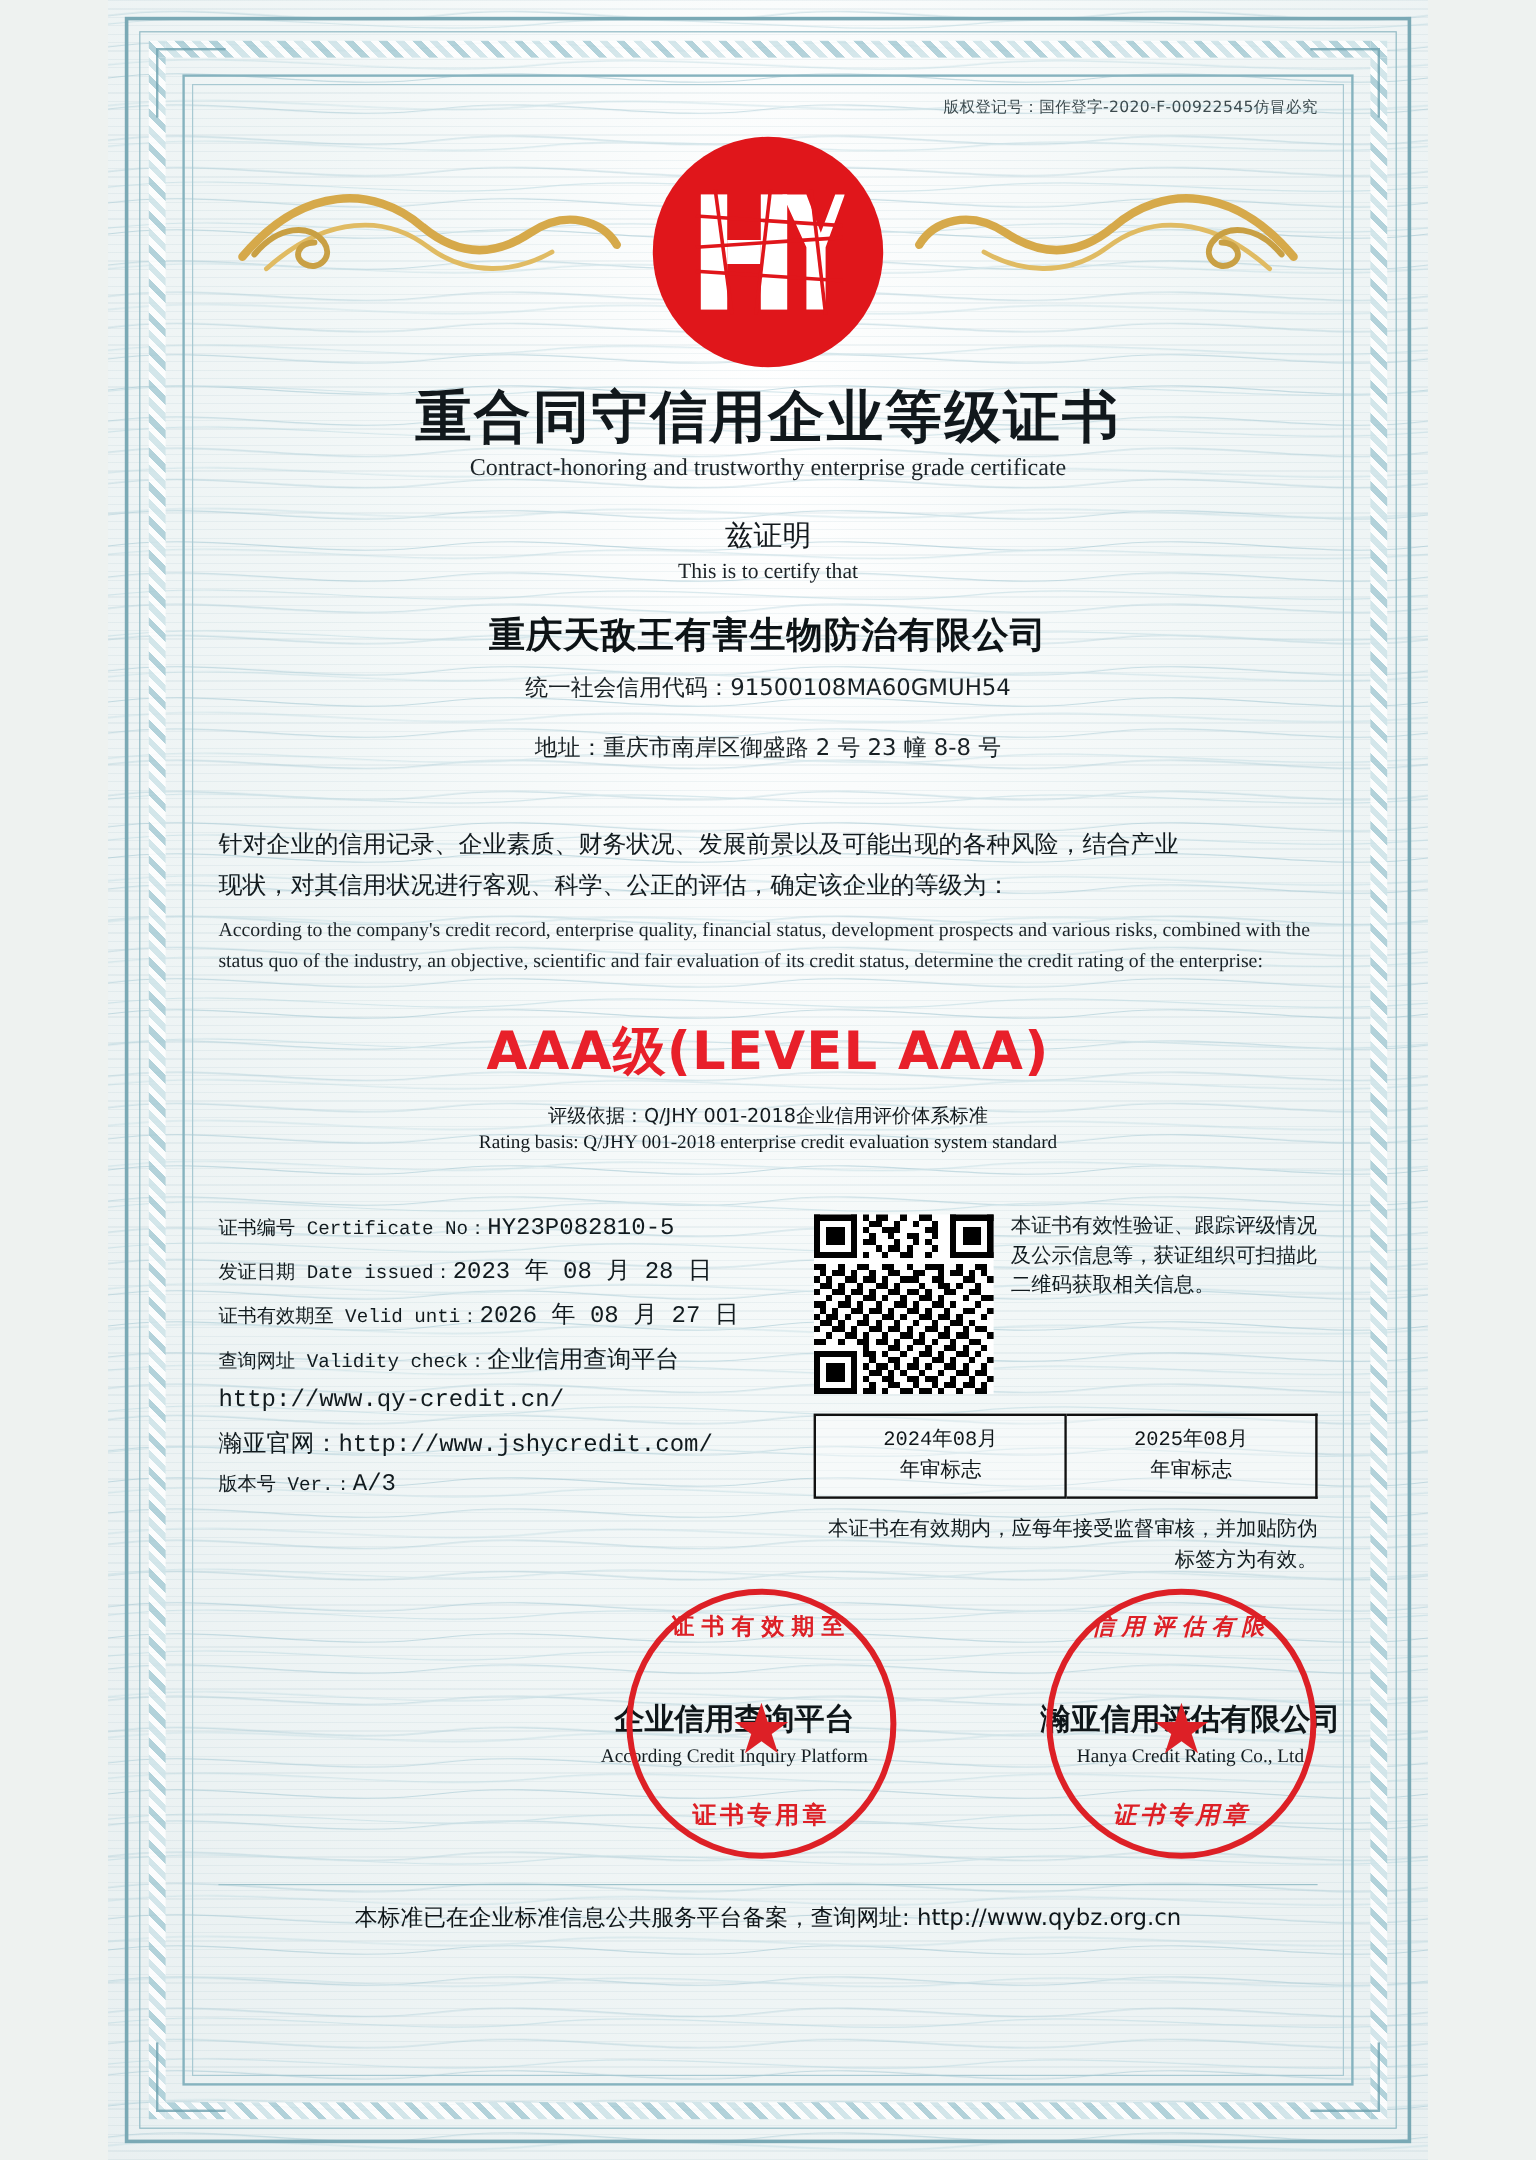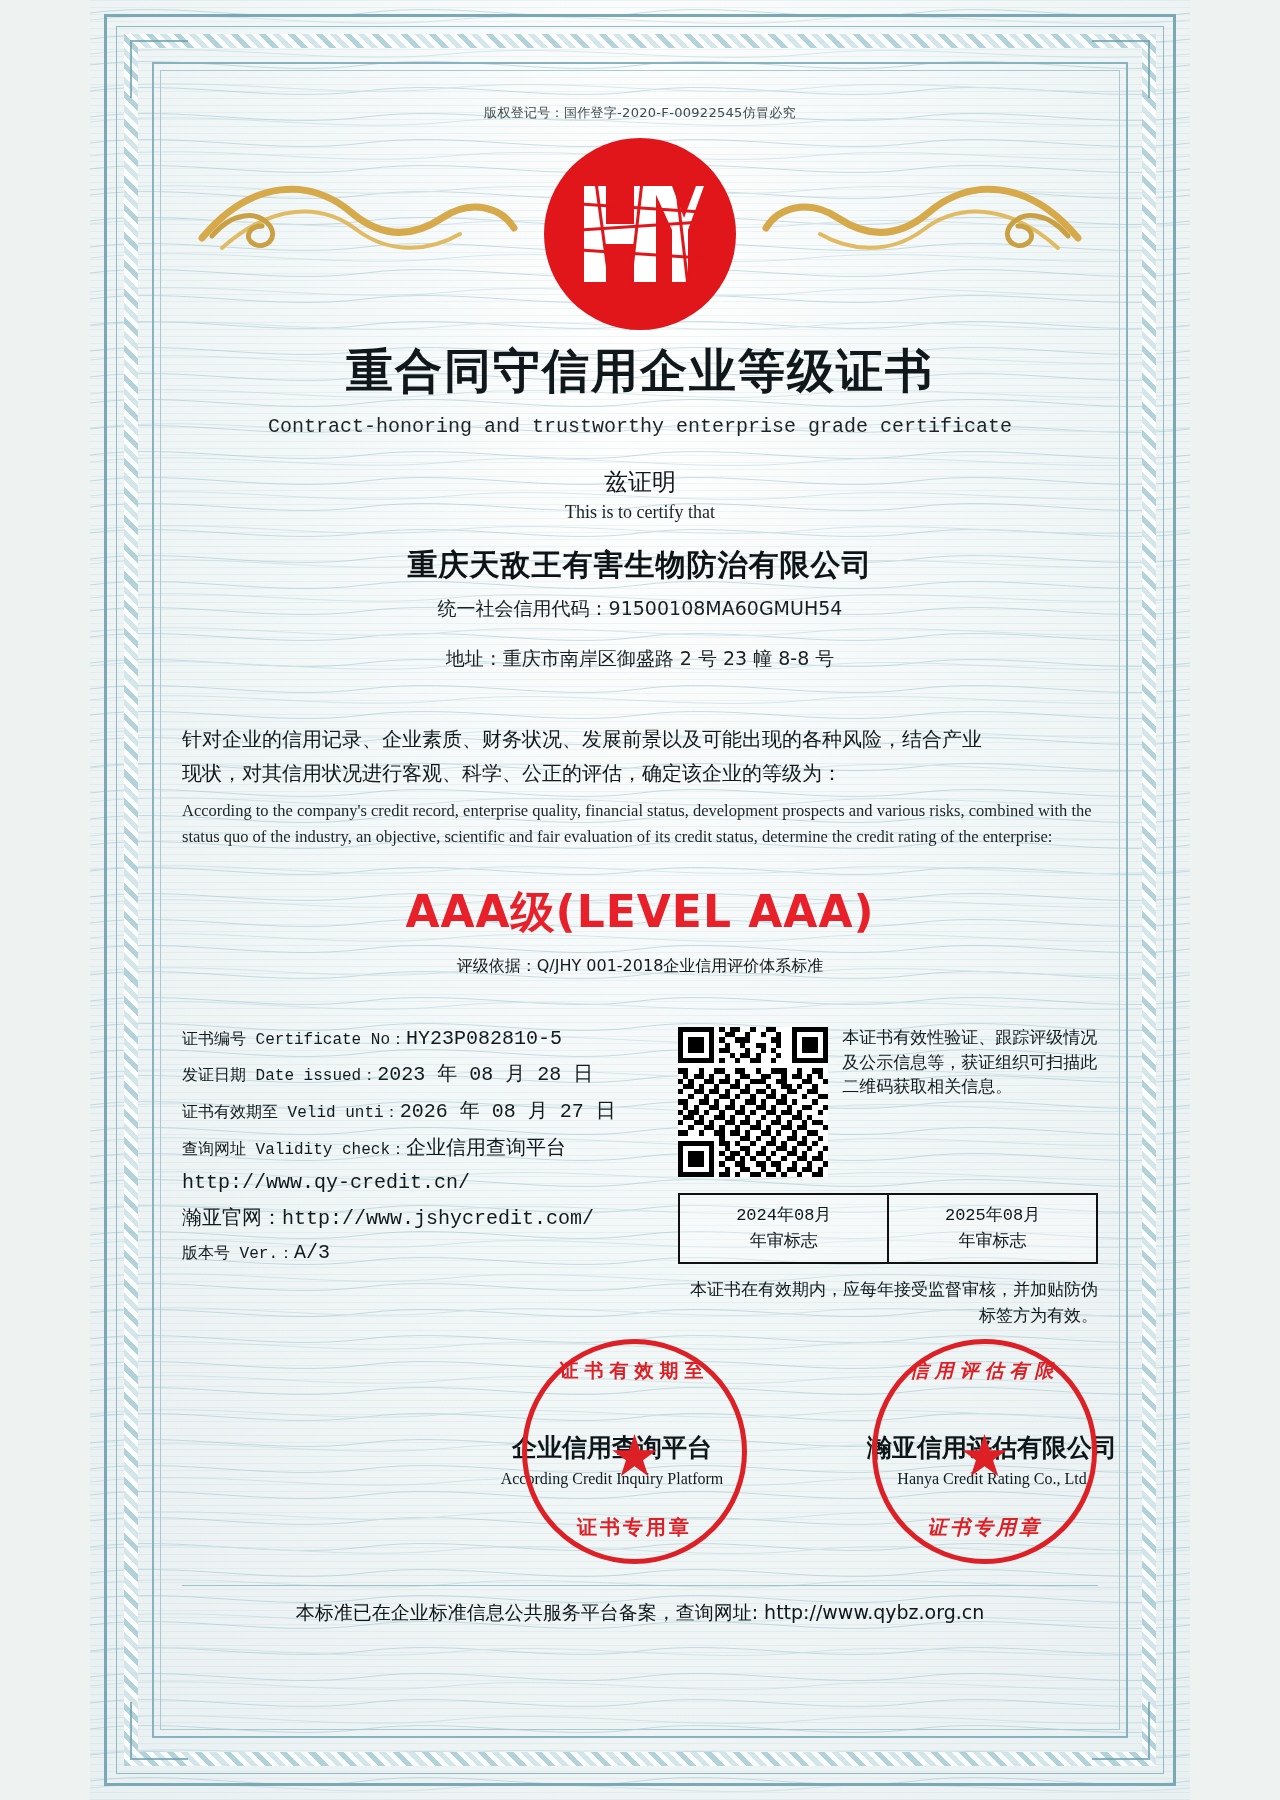--- a/index.html
+++ b/index.html
@@ -51,23 +51,23 @@
     position:absolute;width:56px;height:56px;border:2px solid #6fa2b0;opacity:.8;
   }
   .corner.tl{left:40px;top:40px;border-right:none;border-bottom:none;}
   .corner.tr{right:40px;top:40px;border-left:none;border-bottom:none;}
   .corner.bl{left:40px;bottom:40px;border-right:none;border-top:none;}
   .corner.br{right:40px;bottom:40px;border-left:none;border-top:none;}
 
   .content{position:relative;z-index:5;padding:0 92px;}
 
   .copyright{
-    text-align:center;
+    text-align:right;
     font-size:13px;color:#3c4a4e;
-    margin-top:104px;letter-spacing:.3px;
+    margin-top:80px;letter-spacing:.3px;
   }
   .logo-row{
     position:relative;height:210px;margin-top:4px;
   }
   .flourish{position:absolute;top:42px;width:330px;height:110px;}
   .flourish.left{left:10px;}
   .flourish.right{right:10px;transform:scaleX(-1);}
   .logo{
     position:absolute;left:50%;top:12px;transform:translateX(-50%);
     width:192px;height:192px;border-radius:50%;
@@ -76,22 +76,22 @@
   }
   .logo-mark{font-size:0;}
   .title-cn{
     text-align:center;
     font-size:47px;font-weight:bold;color:#11181c;
     letter-spacing:2px;
     margin-top:4px;
     font-family:"DejaVu Sans","Liberation Sans",sans-serif;
   }
   .title-en{
-    text-align:center;font-size:20px;color:#1c2428;margin-top:12px;
-    font-family:Liberation Mono, monospace;
+    text-align:center;font-size:20px;color:#1c2428;
+    font-family:Liberation Serif, serif;
   }
   .certify-cn{text-align:center;font-size:24px;color:#12181c;margin-top:28px;}
   .certify-en{text-align:center;font-size:18px;color:#1b2226;margin-top:4px;
     font-family:"Liberation Serif","DejaVu Serif",serif;}
   .company{
     text-align:center;font-size:30px;font-weight:bold;color:#0d1316;
     margin-top:22px;letter-spacing:1px;
   }
   .company-meta{text-align:center;font-size:19px;color:#182024;margin-top:10px;}
   .company-meta + .company-meta{margin-top:24px;}
@@ -241,20 +241,21 @@
     </div>
 
     <div class="body-cn">
       <span class="ln">针对企业的信用记录、企业素质、财务状况、发展前景以及可能出现的各种风险，结合产业</span>
       <span class="ln">现状，对其信用状况进行客观、科学、公正的评估，确定该企业的等级为：</span>
     </div>
     <div class="body-en">According to the company's credit record, enterprise quality, financial status, development prospects and various risks, combined with the status quo of the industry, an objective, scientific and fair evaluation of its credit status, determine the credit rating of the enterprise:</div>
 
     <div class="level">AAA级(LEVEL AAA)</div>
     <div class="basis-cn">评级依据：Q/JHY 001-2018企业信用评价体系标准</div>
+    <div class="basis-en">Rating basis: Q/JHY 001-2018 enterprise credit evaluation system standard</div>
 
     <div class="mid">
       <div class="mid-left">
         <div class="info-line">
           <span class="en">证书编号 Certificate No：</span><span>HY23P082810-5</span>
         </div>
         <div class="info-line">
           <span class="en">发证日期 Date issued：</span><span>2023 年 08 月 28 日</span>
         </div>
         <div class="info-line">

